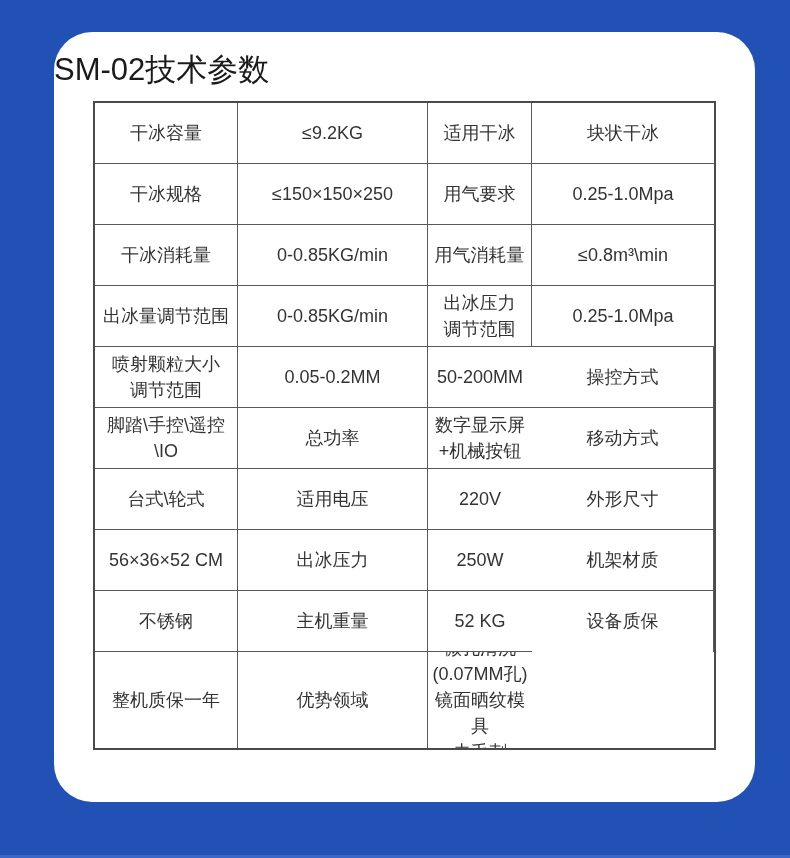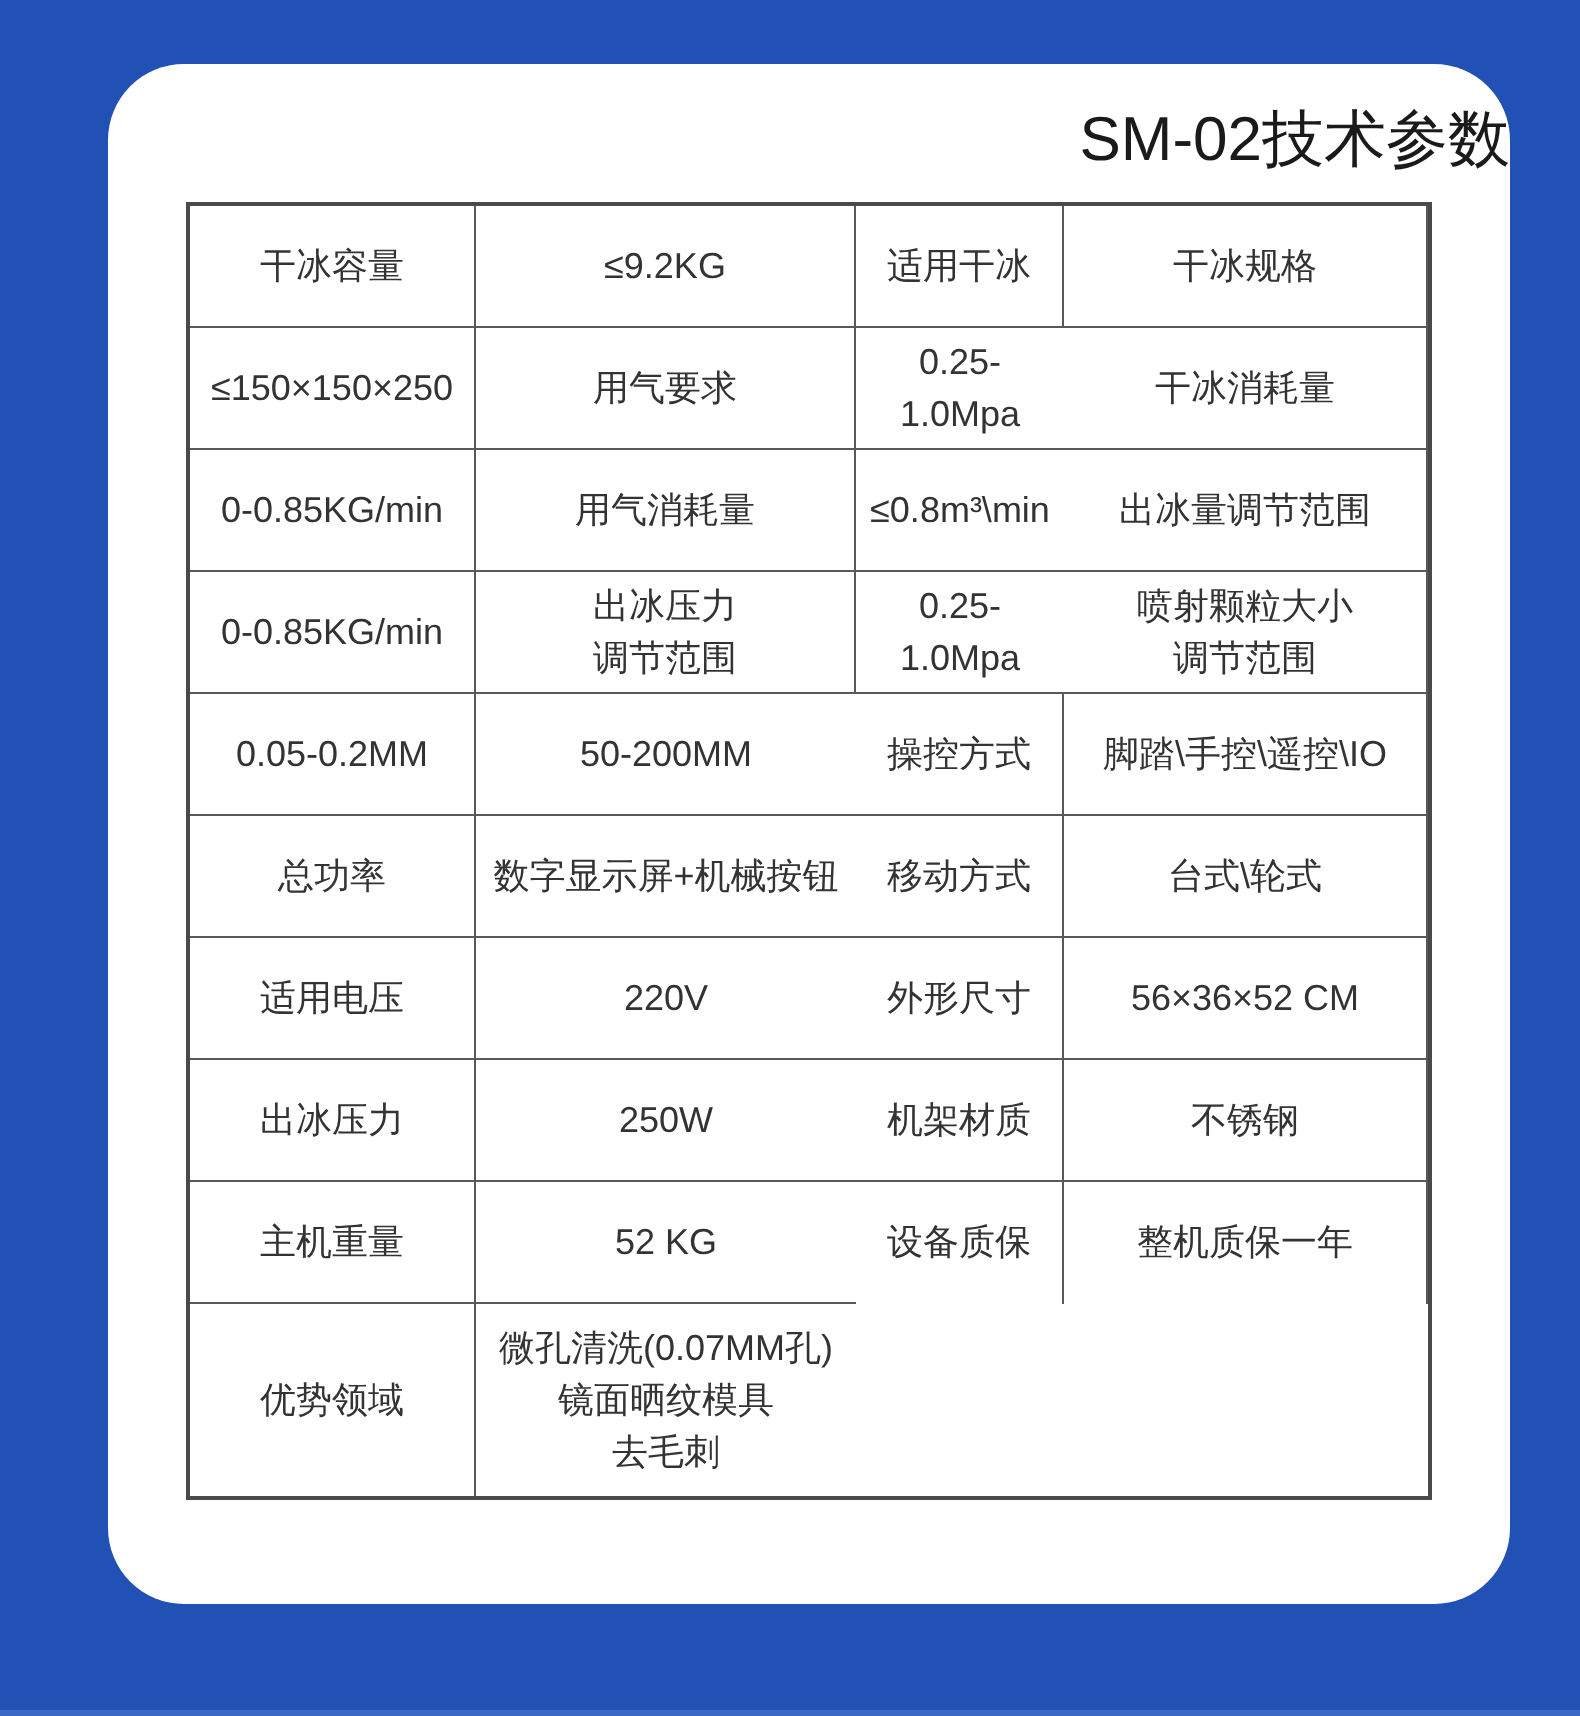--- a/index.html
+++ b/index.html
@@ -22,21 +22,21 @@
     height: 770px;
     box-sizing: border-box;
     padding-top: 20px;
     background: #ffffff;
     border-radius: 38px;
   }
   .title {
     margin: 0;
     height: 36px;
     line-height: 36px;
-    text-align: right;
+    text-align: left;
     font-size: 31px;
     font-weight: 500;
     color: #1a1a1a;
   }
   .spec-table {
     margin: 13px auto 0 auto;
     width: 623px;
     height: 649px;
     box-sizing: border-box;
     border: 2px solid #4a4a4a;
@@ -73,20 +73,21 @@
 </style>
 </head>
 <body>
 
 <div class="card">
   <h1 class="title">SM-02技术参数</h1>
   <div class="spec-table">
       <div class="cell">干冰容量</div>
       <div class="cell">≤9.2KG</div>
       <div class="cell">适用干冰</div>
+      <div class="cell lastcol">块状干冰</div>
       <div class="cell">干冰规格</div>
       <div class="cell">≤150×150×250</div>
       <div class="cell">用气要求</div>
       <div class="cell lastcol">0.25-1.0Mpa</div>
       <div class="cell">干冰消耗量</div>
       <div class="cell">0-0.85KG/min</div>
       <div class="cell">用气消耗量</div>
       <div class="cell lastcol">≤0.8m³\min</div>
       <div class="cell">出冰量调节范围</div>
       <div class="cell">0-0.85KG/min</div>

